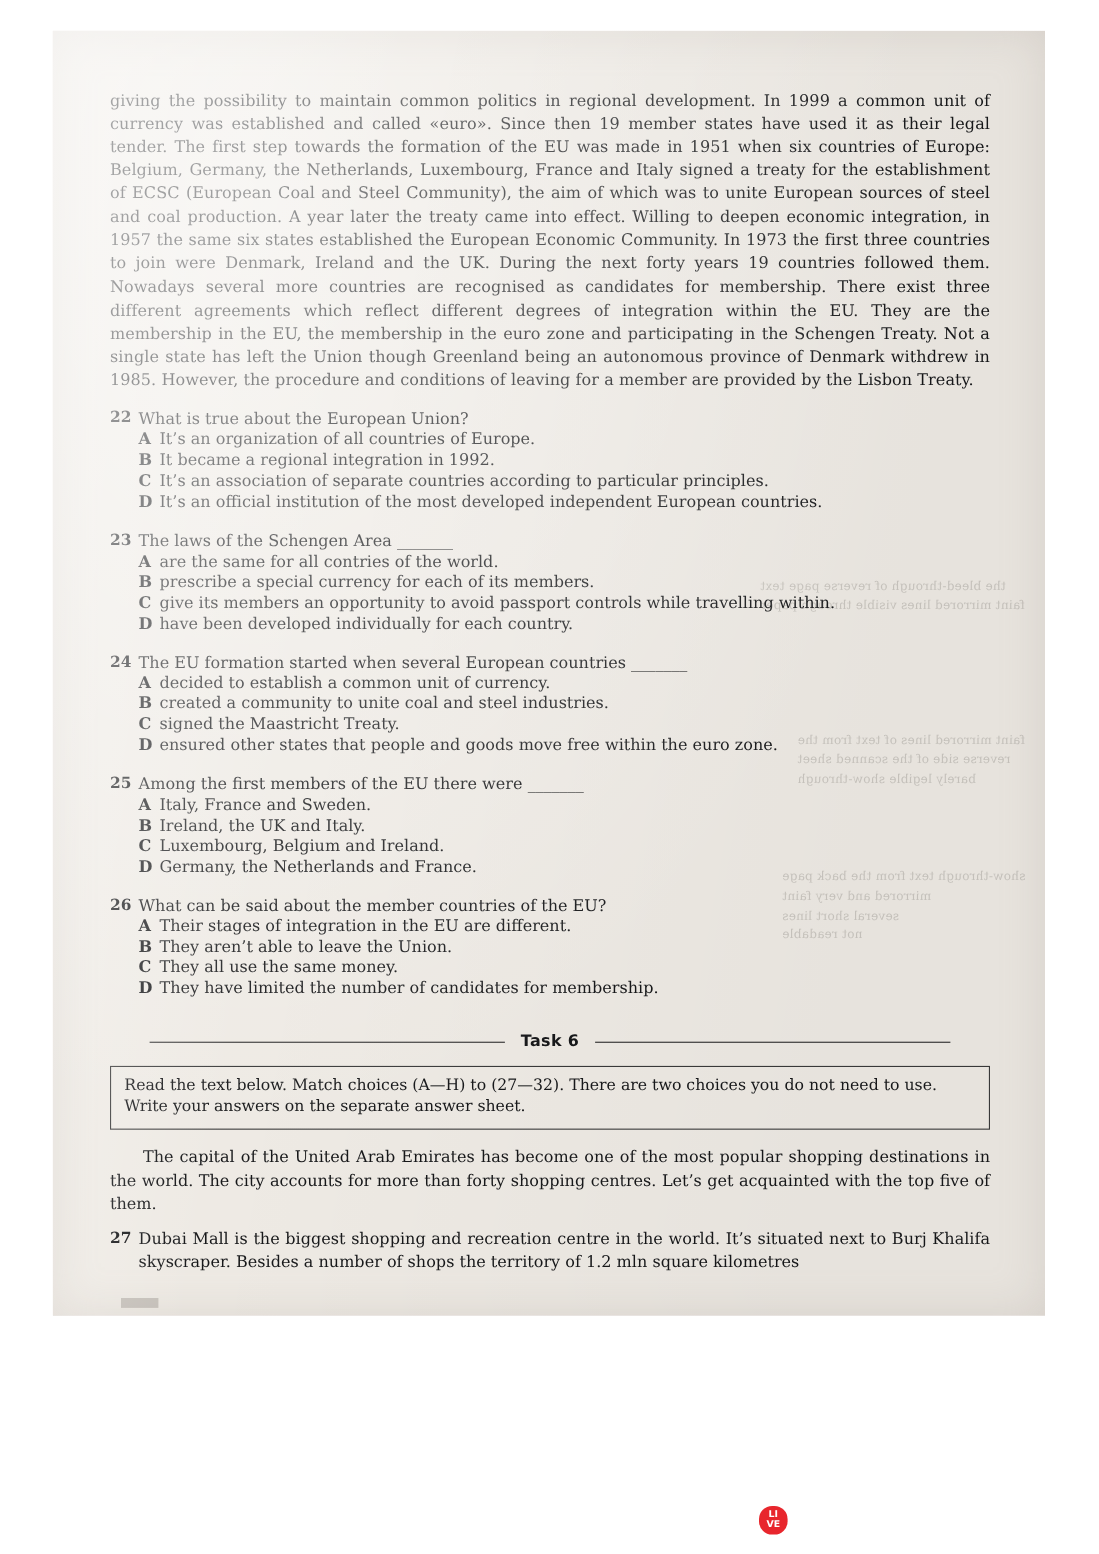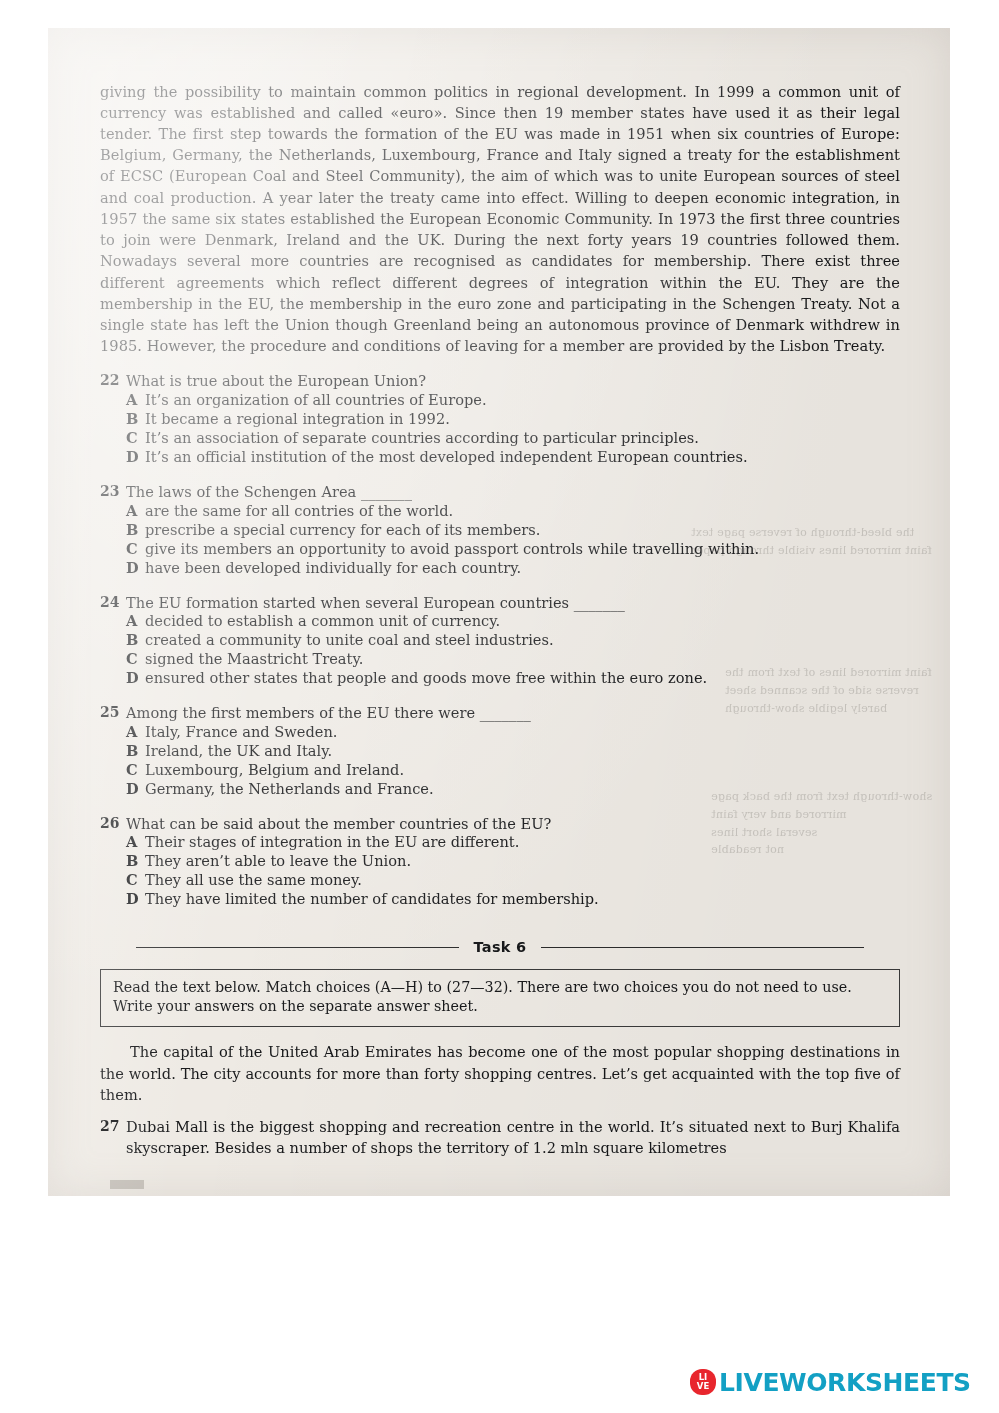--- a/index.html
+++ b/index.html
@@ -345,14 +345,13 @@
     </div>
 
   </div>
 </div>
 
 <div id="footer-logo">
   <div class="logo-badge">
     <span>LI</span>
     <span>VE</span>
   </div>
-  <div class="logo-word">LIVEWORKSHEETS</div>
 </div>
 
 </body></html>

